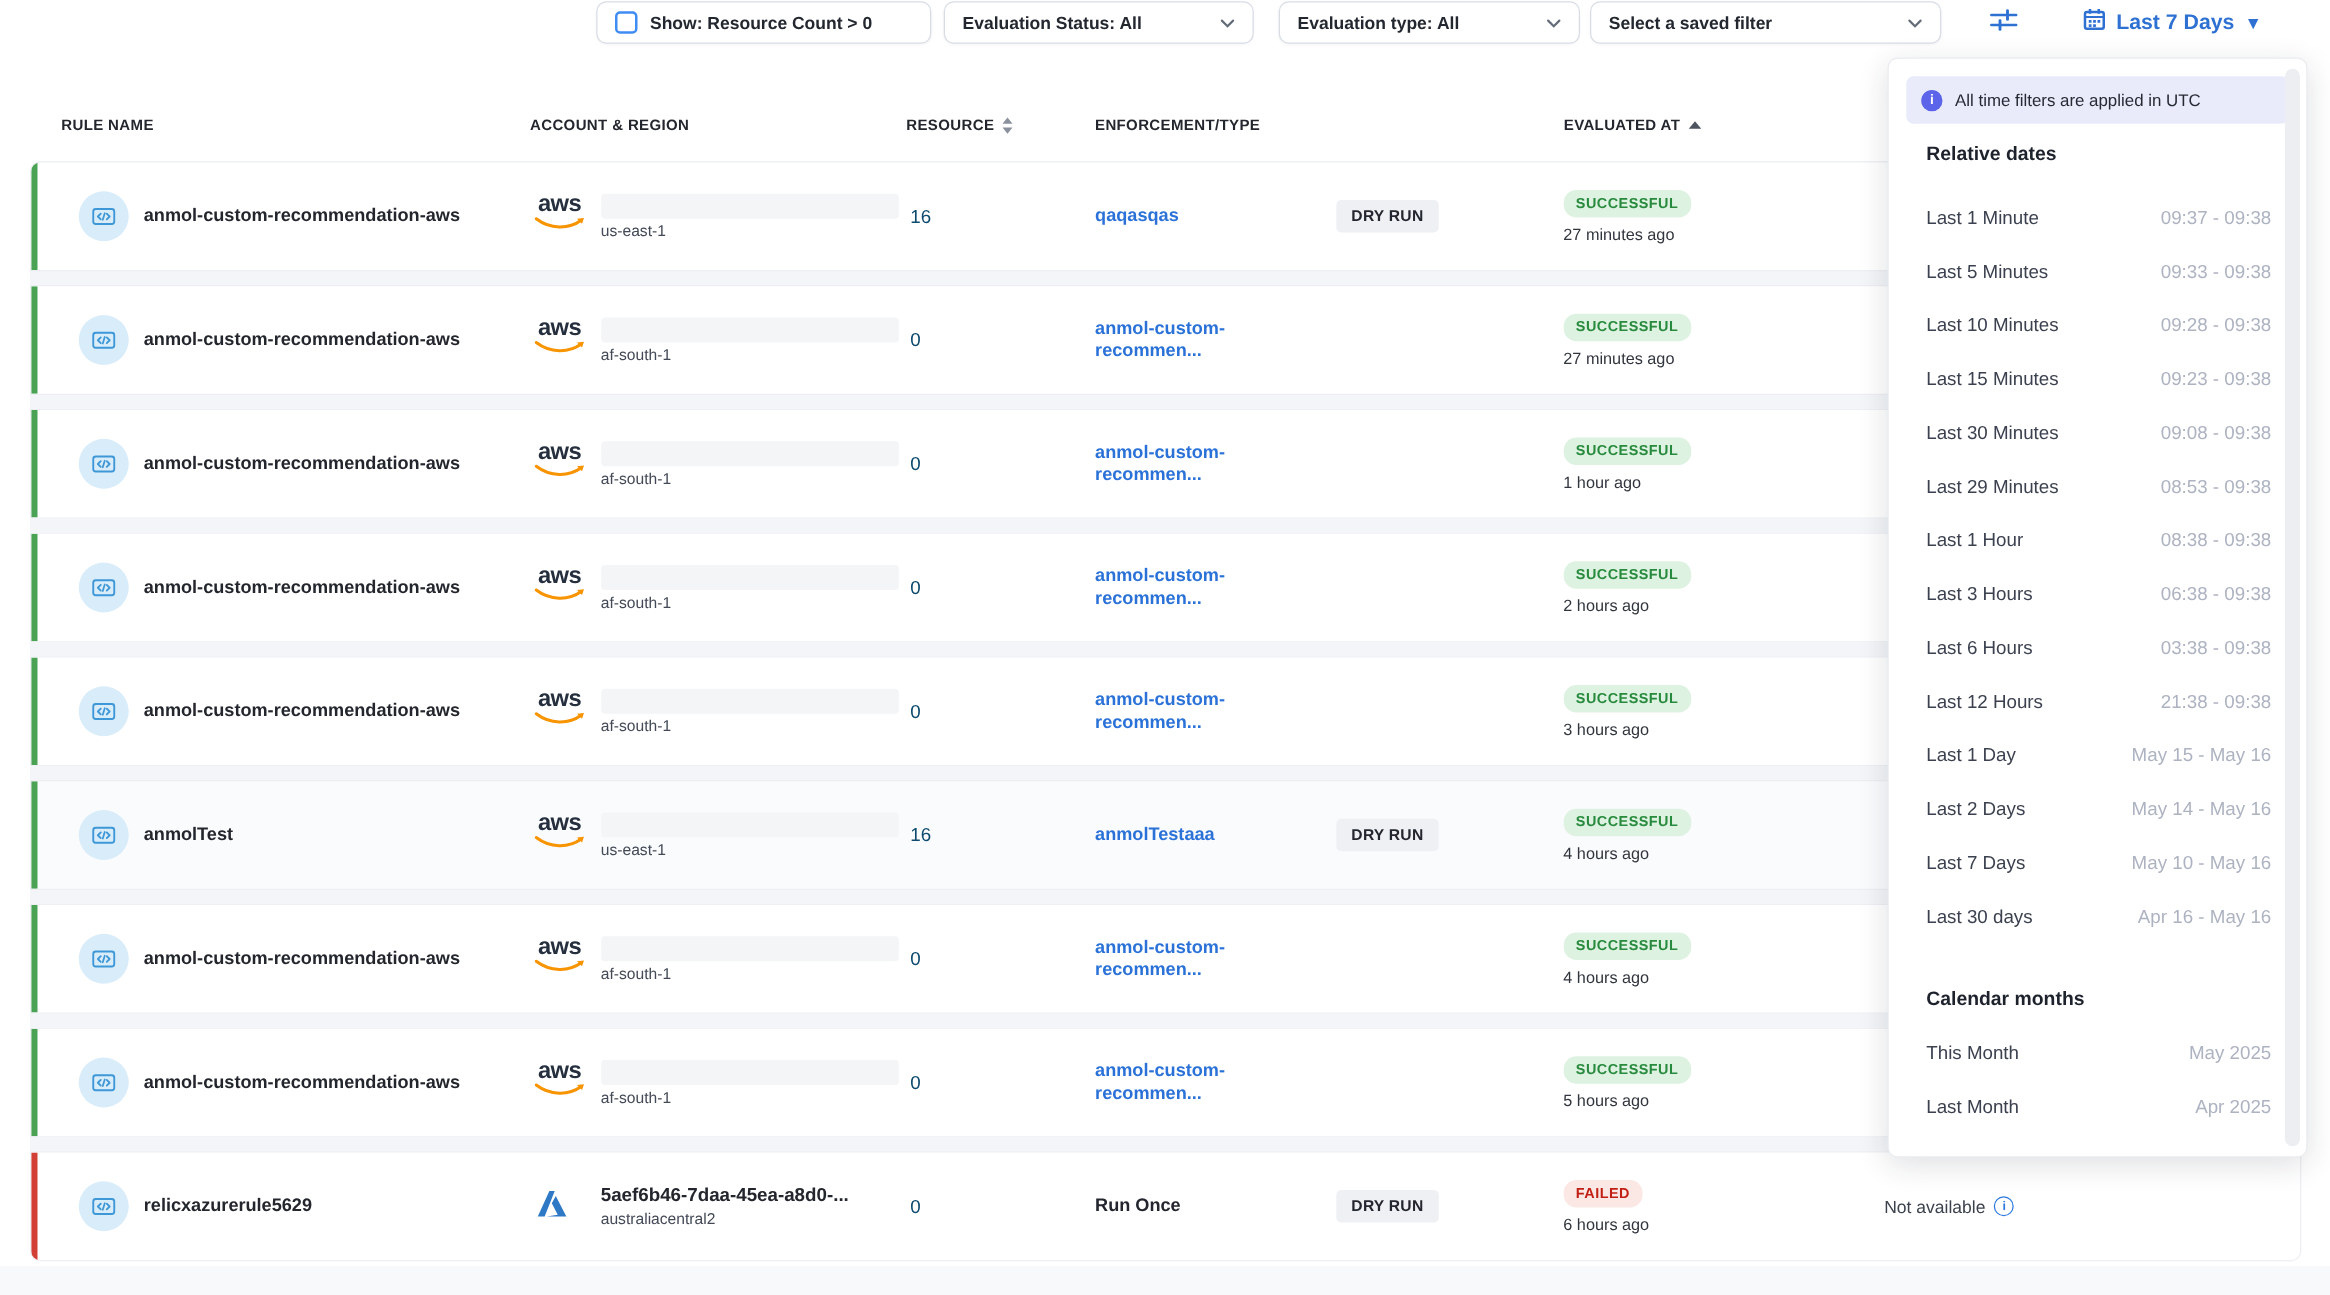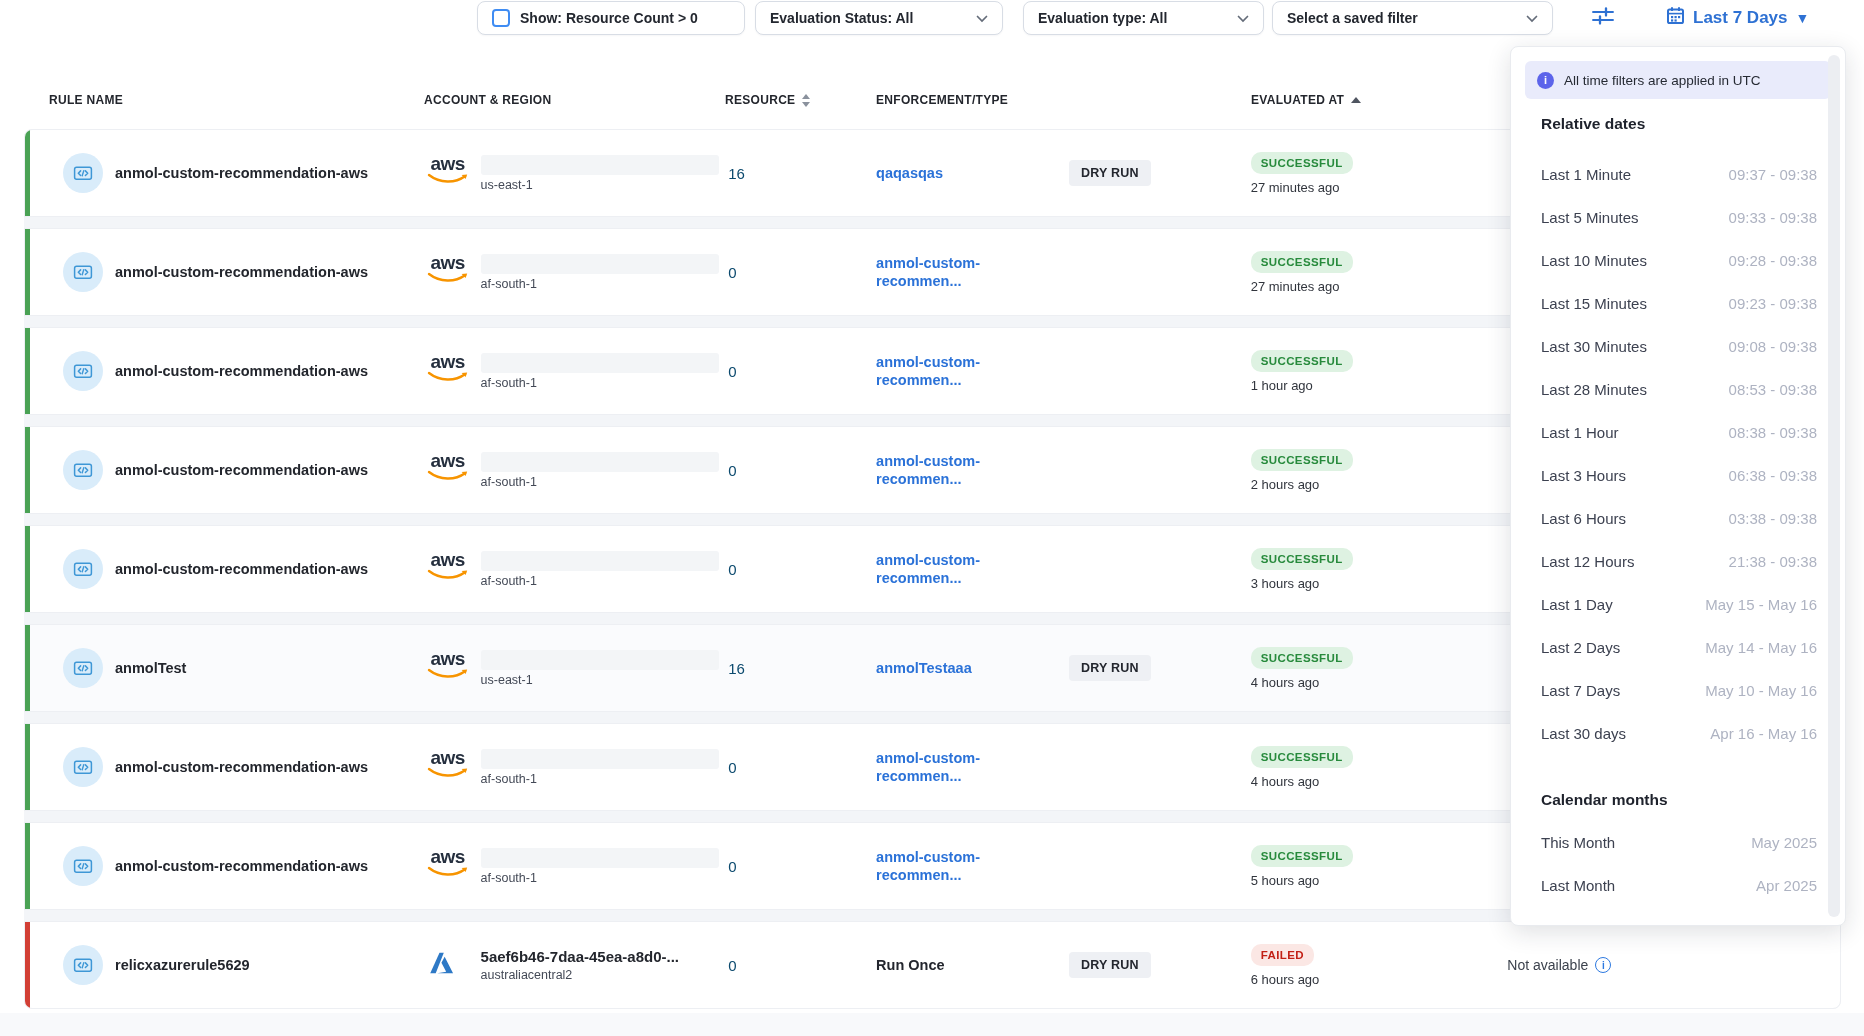--- a/index.html
+++ b/index.html
@@ -637,21 +637,21 @@
     <span class="lab">Last 15 Minutes</span>
     <span class="val">09:23 - 09:38</span>
   </div>
 
   <div class="mitem">
     <span class="lab">Last 30 Minutes</span>
     <span class="val">09:08 - 09:38</span>
   </div>
 
   <div class="mitem">
-    <span class="lab">Last 28 Minutes</span>
+    <span class="lab">Last 29 Minutes</span>
     <span class="val">08:53 - 09:38</span>
   </div>
 
   <div class="mitem">
     <span class="lab">Last 1 Hour</span>
     <span class="val">08:38 - 09:38</span>
   </div>
 
   <div class="mitem">
     <span class="lab">Last 3 Hours</span>

